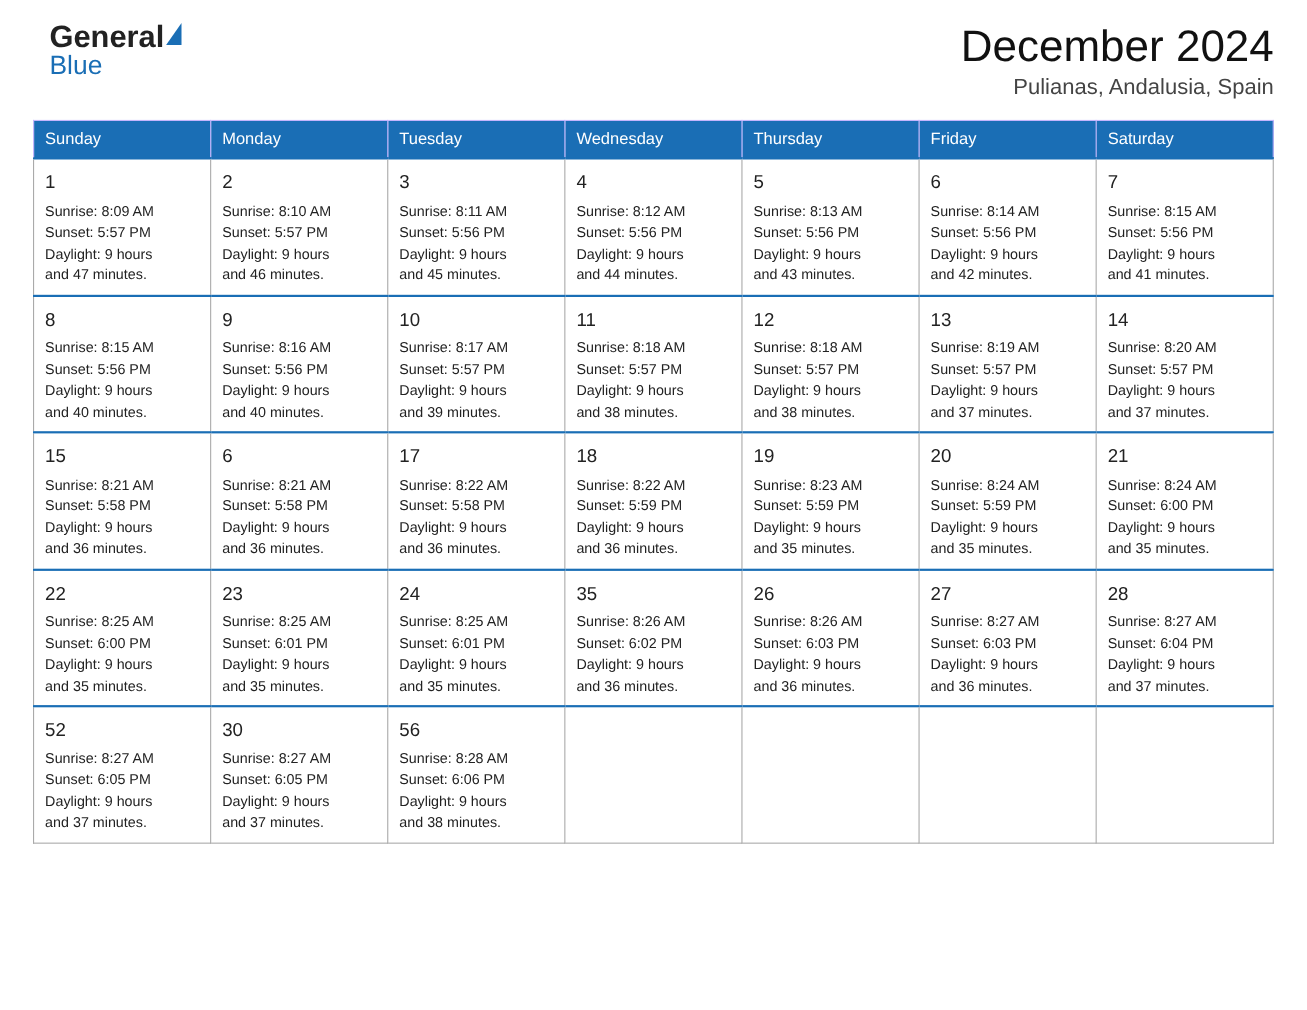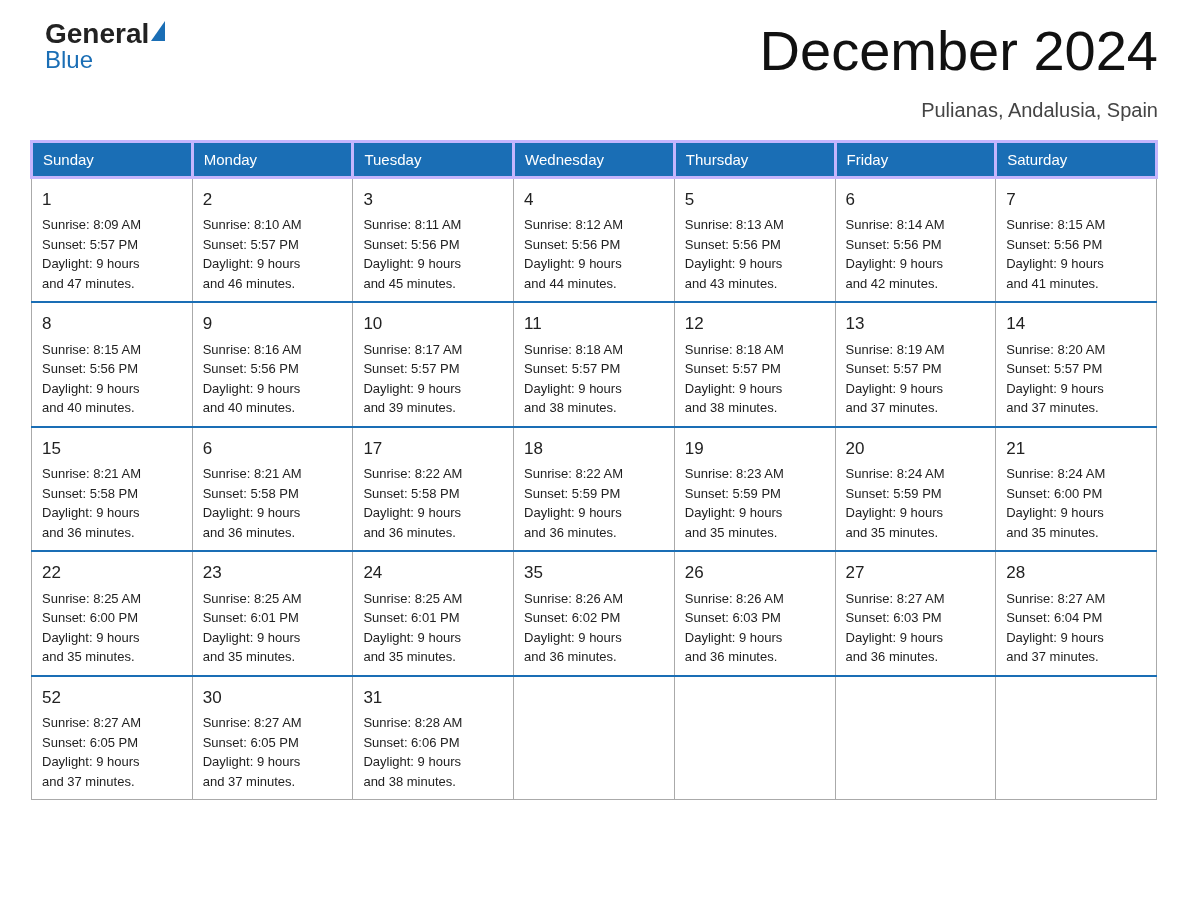--- a/index.html
+++ b/index.html
@@ -43,43 +43,43 @@
       border-bottom: 20px solid #1a6eb5;
       margin-left: 2px;
       vertical-align: middle;
       position: relative;
       top: -3px;
     }
     .title-block {
       text-align: right;
     }
     .month-title {
-      font-size: 56px;
+      font-size: 40px;
       font-weight: 300;
       color: #111;
       line-height: 1.1;
     }
     .location {
       font-size: 20px;
       color: #444;
-      margin-top: 17px;
+      margin-top: 4px;
     }
     table {
       width: 100%;
       border-collapse: collapse;
       table-layout: fixed;
     }
     thead th {
       background: #1a6eb5;
       color: #fff;
       font-size: 15px;
       font-weight: normal;
       padding: 8px 10px;
       text-align: left;
-      border: 3px solid #c4b5fd;
+      border: 1px solid #c4b5fd;
     }
     tbody td {
       vertical-align: top;
       padding: 8px 10px;
       font-size: 13px;
       border: 1px solid #aaa;
       border-top: 2px solid #1a6eb5;
       line-height: 1.5;
       height: 110px;
     }
@@ -159,20 +159,20 @@
         <td><span class="day-number">23</span><span class="day-info">Sunrise: 8:25 AM<br>Sunset: 6:01 PM<br>Daylight: 9 hours<br>and 35 minutes.</span></td>
         <td><span class="day-number">24</span><span class="day-info">Sunrise: 8:25 AM<br>Sunset: 6:01 PM<br>Daylight: 9 hours<br>and 35 minutes.</span></td>
         <td><span class="day-number">35</span><span class="day-info">Sunrise: 8:26 AM<br>Sunset: 6:02 PM<br>Daylight: 9 hours<br>and 36 minutes.</span></td>
         <td><span class="day-number">26</span><span class="day-info">Sunrise: 8:26 AM<br>Sunset: 6:03 PM<br>Daylight: 9 hours<br>and 36 minutes.</span></td>
         <td><span class="day-number">27</span><span class="day-info">Sunrise: 8:27 AM<br>Sunset: 6:03 PM<br>Daylight: 9 hours<br>and 36 minutes.</span></td>
         <td><span class="day-number">28</span><span class="day-info">Sunrise: 8:27 AM<br>Sunset: 6:04 PM<br>Daylight: 9 hours<br>and 37 minutes.</span></td>
       </tr>
       <tr>
         <td><span class="day-number">52</span><span class="day-info">Sunrise: 8:27 AM<br>Sunset: 6:05 PM<br>Daylight: 9 hours<br>and 37 minutes.</span></td>
         <td><span class="day-number">30</span><span class="day-info">Sunrise: 8:27 AM<br>Sunset: 6:05 PM<br>Daylight: 9 hours<br>and 37 minutes.</span></td>
-        <td><span class="day-number">31</span><span class="day-info">Sunrise: 8:28 AM<br>Sunset: 6:06 PM<br>Daylight: 9 hours<br>and 38 minutes.</span></td>
+        <td><span class="day-number">56</span><span class="day-info">Sunrise: 8:28 AM<br>Sunset: 6:06 PM<br>Daylight: 9 hours<br>and 38 minutes.</span></td>
         <td></td>
         <td></td>
         <td></td>
         <td></td>
       </tr>
     </tbody>
 </table>
 
 </body></html>

